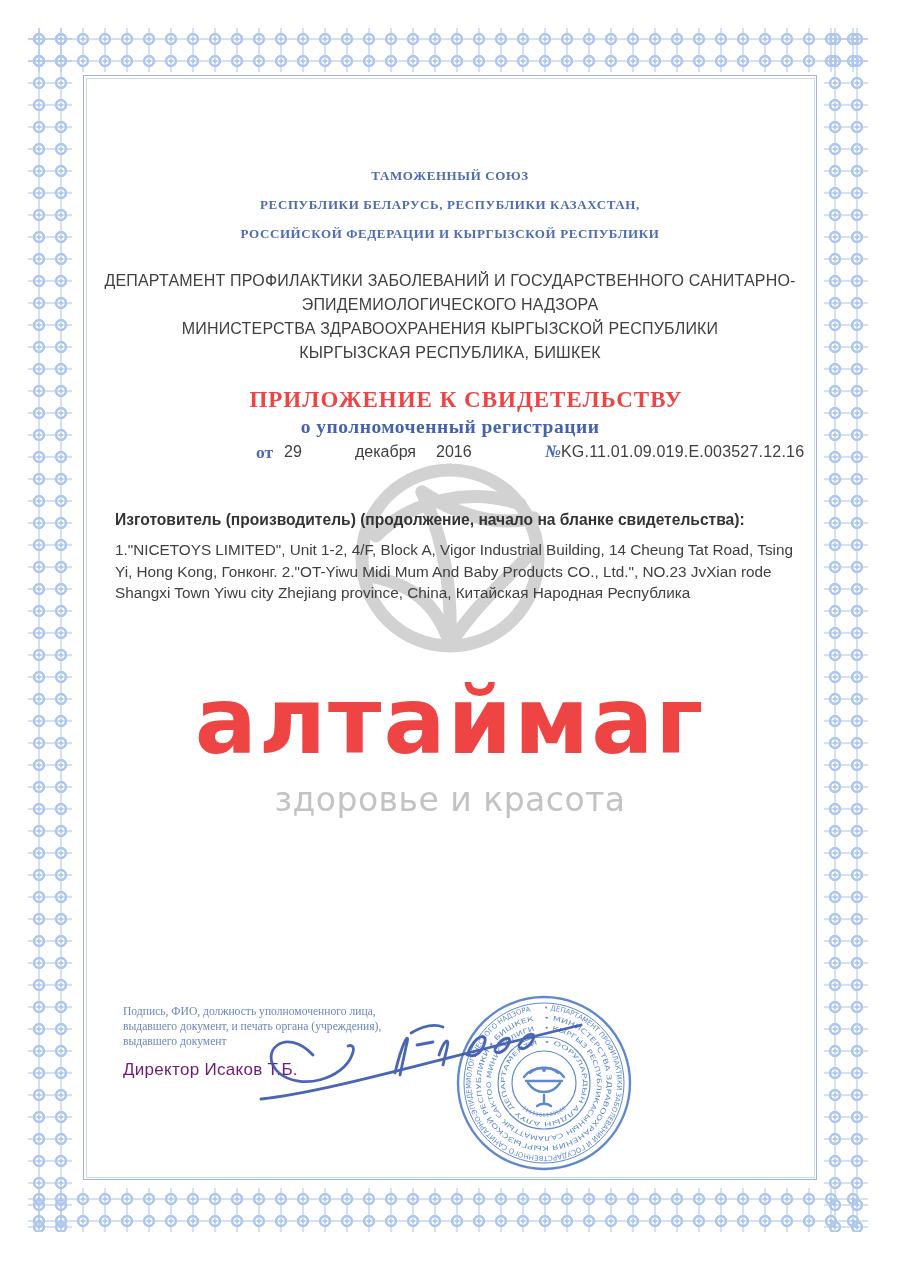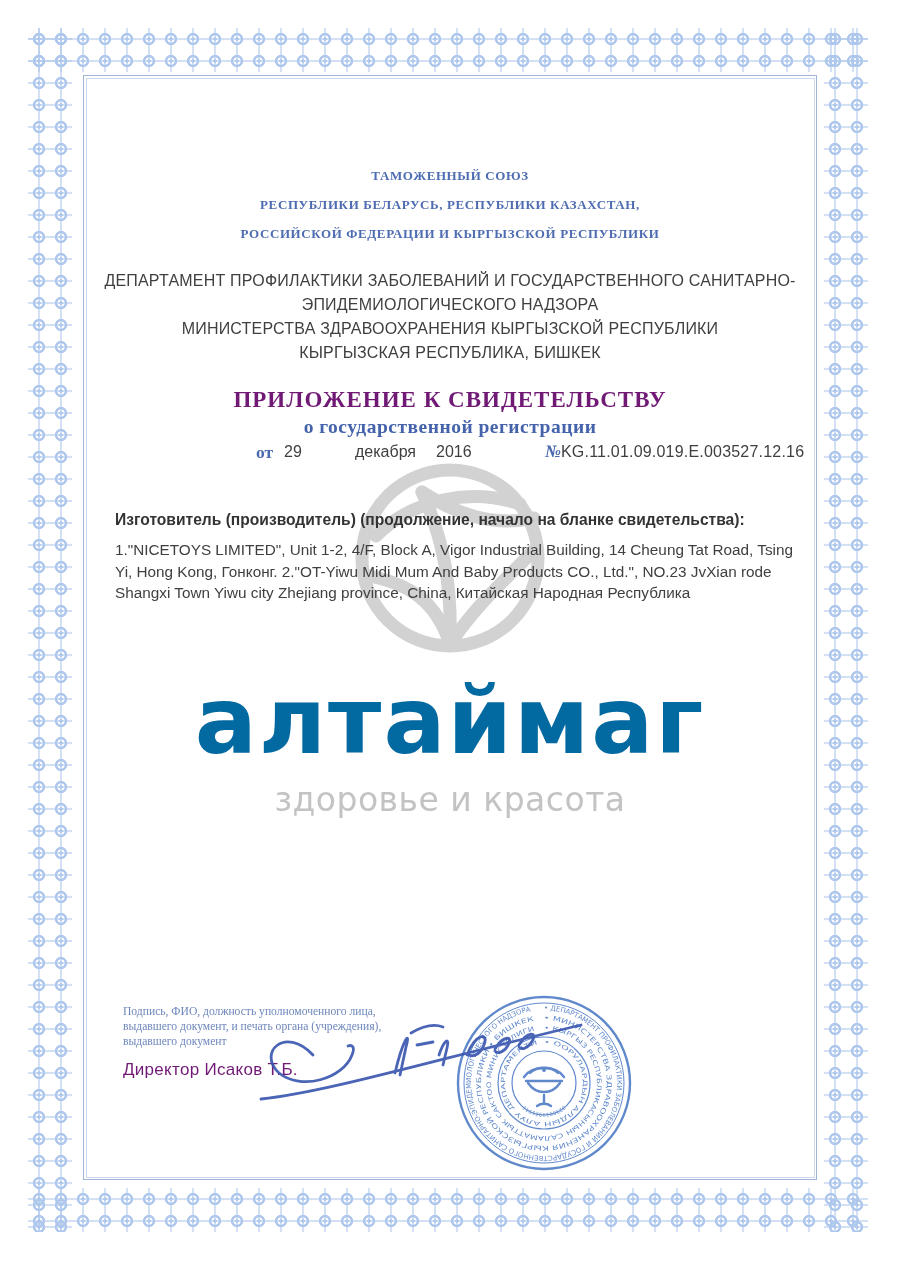--- a/index.html
+++ b/index.html
@@ -37,31 +37,31 @@
   .logo-label{
     margin-top:-6px;color:#2b3f90;font-weight:bold;font-size:17px;letter-spacing:2px;
     font-family:"Liberation Sans",sans-serif;
   }
   
   .center-block{left:85px;width:730px;text-align:center;}
   .union{top:149px;color:#4e6cb2;font-family:"Liberation Serif",serif;font-weight:bold;
          font-size:13px;line-height:29px;letter-spacing:.6px;margin-top:12px;}
   .issuer{top:269px;color:#3f3f41;font-size:16px;line-height:24px;letter-spacing:.2px;}
   .issuer-caption{top:364px;color:#7b90c1;font-family:"Liberation Serif",serif;font-size:8.6px;}
-  .doc-title-1{top:387px;color:#701a75;font-family:"Liberation Serif",serif;
-               font-weight:bold;font-size:23px;letter-spacing:1px;}
+  .doc-title-1{top:387px;color:#ef4444;font-family:"Liberation Serif",serif;
+               font-weight:bold;font-size:23px;letter-spacing:1px;padding-left:16px;}
   .doc-title-2{top:416px;color:#4463ab;font-family:"Liberation Serif",serif;
                font-weight:bold;font-size:19.5px;letter-spacing:.5px;}
   .blue-serif-label{color:#4a69ae;font-family:"Liberation Serif",serif;font-weight:bold;font-size:17.5px;}
   .issue-val{color:#3f3f41;font-size:16px;}
   .manu-label{left:115px;top:511px;color:#333;font-weight:bold;font-size:15.6px;}
   .manu-text{left:115px;top:539px;width:690px;color:#3f3f41;font-size:15.3px;line-height:21.5px;}
   
   .wm-brand{
-    left:85px;top:668px;width:730px;text-align:center;color:#0369a1;
+    left:85px;top:668px;width:730px;text-align:center;color:#ef4444;
     font-family:"DejaVu Sans",sans-serif;font-weight:bold;font-size:92px;letter-spacing:2px;
     z-index:1;
   }
   .wm-tagline{
     left:85px;top:780px;width:730px;text-align:center;color:#c3c3c3;
     font-family:"DejaVu Sans",sans-serif;font-size:33px;letter-spacing:.5px;z-index:1;
   }
   
   .sign-caption{left:123px;top:1004px;color:#6d86bb;font-family:"Liberation Serif",serif;
                 font-size:11.6px;line-height:15px;}
@@ -103,21 +103,21 @@
   </div>
 
   <div class="abs center-block issuer content">
     <div>ДЕПАРТАМЕНТ ПРОФИЛАКТИКИ ЗАБОЛЕВАНИЙ И ГОСУДАРСТВЕННОГО САНИТАРНО-</div>
     <div>ЭПИДЕМИОЛОГИЧЕСКОГО НАДЗОРА</div>
     <div>МИНИСТЕРСТВА ЗДРАВООХРАНЕНИЯ КЫРГЫЗСКОЙ РЕСПУБЛИКИ</div>
     <div>КЫРГЫЗСКАЯ РЕСПУБЛИКА, БИШКЕК</div>
   </div>
 
   <div class="abs center-block doc-title-1 content">ПРИЛОЖЕНИЕ К СВИДЕТЕЛЬСТВУ</div>
-  <div class="abs center-block doc-title-2 content">о государственной регистрации</div>
+  <div class="abs center-block doc-title-2 content">о уполномоченный регистрации</div>
 
   <div class="abs content" style="left:0;top:0;">
     <span class="abs blue-serif-label" style="left:256px;top:442px;">от</span>
     <span class="abs issue-val" style="left:284px;top:443px;">29</span>
     <span class="abs issue-val" style="left:355px;top:443px;">декабря</span>
     <span class="abs issue-val" style="left:436px;top:443px;">2016</span>
     <span class="abs blue-serif-label" style="left:545px;top:441px;font-style:italic;">№</span>
     <span class="abs issue-val" style="left:561px;top:443px;letter-spacing:.2px;">KG.11.01.09.019.E.003527.12.16</span>
   </div>
 

